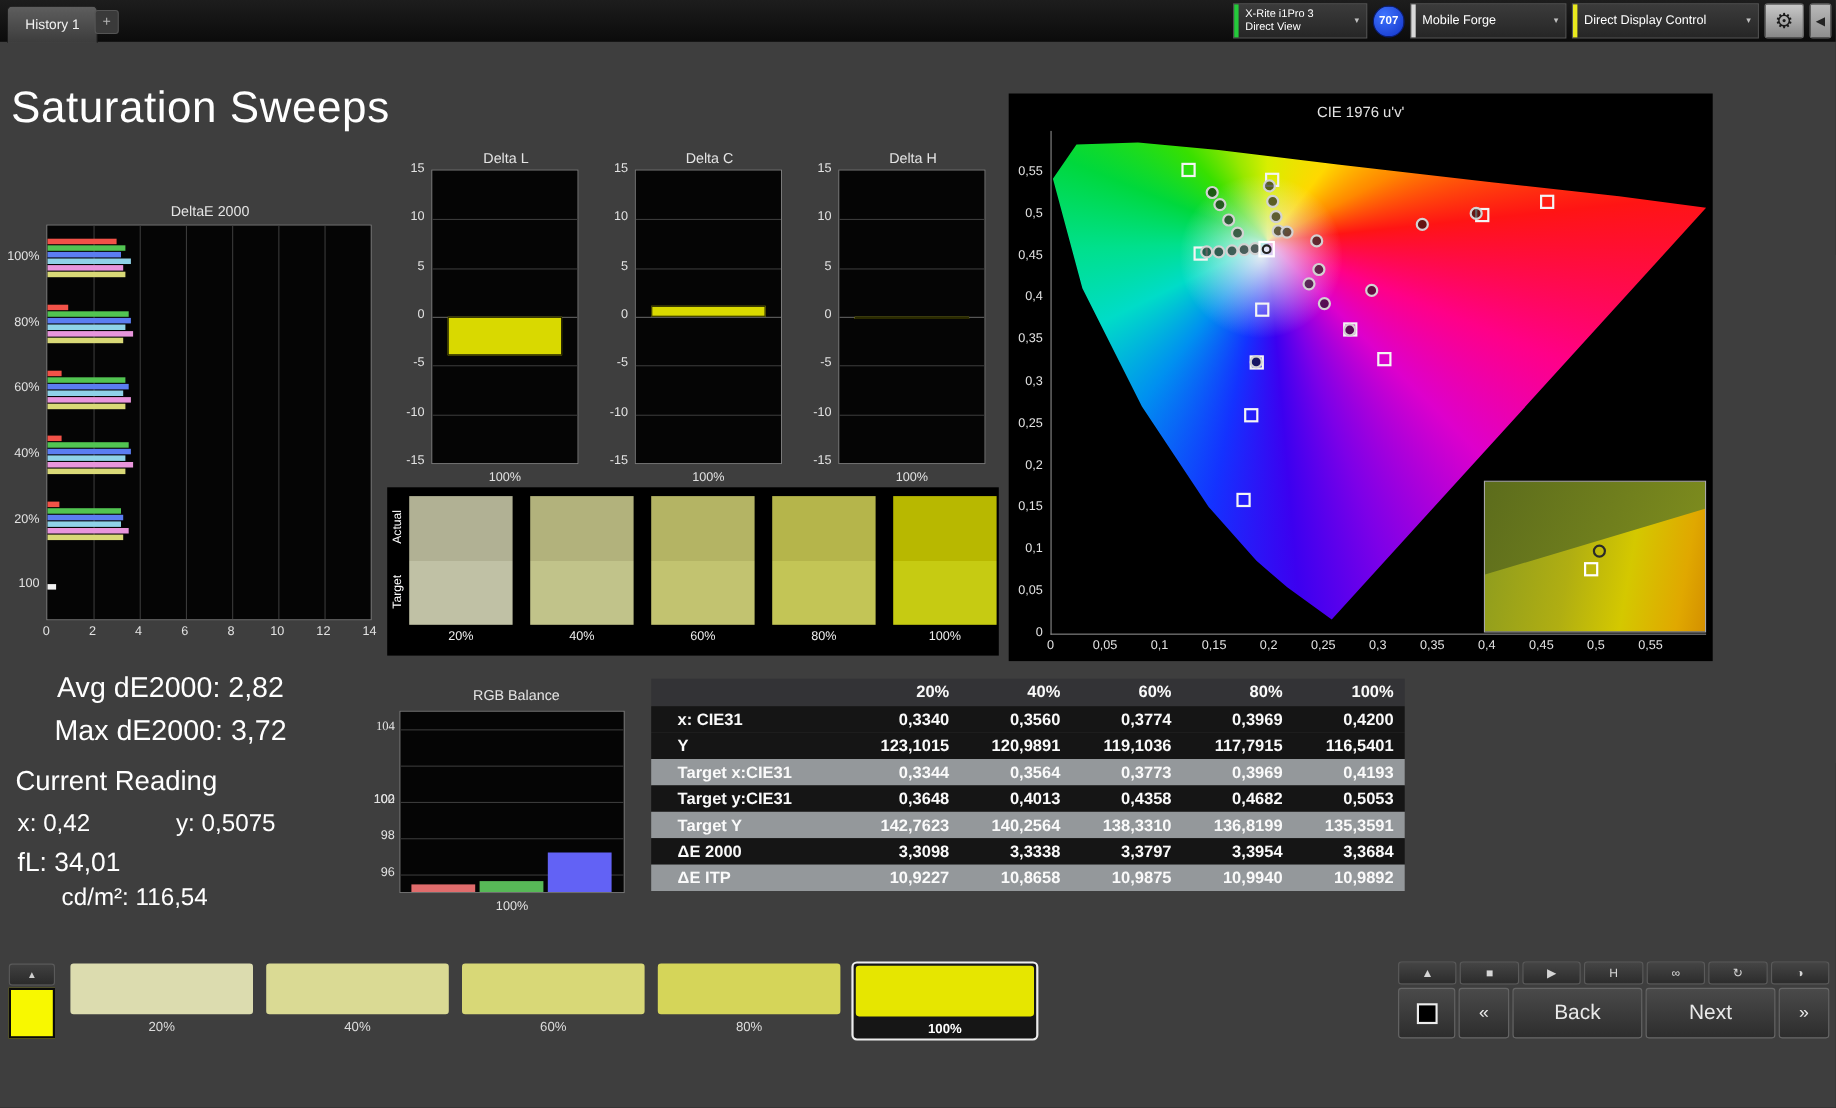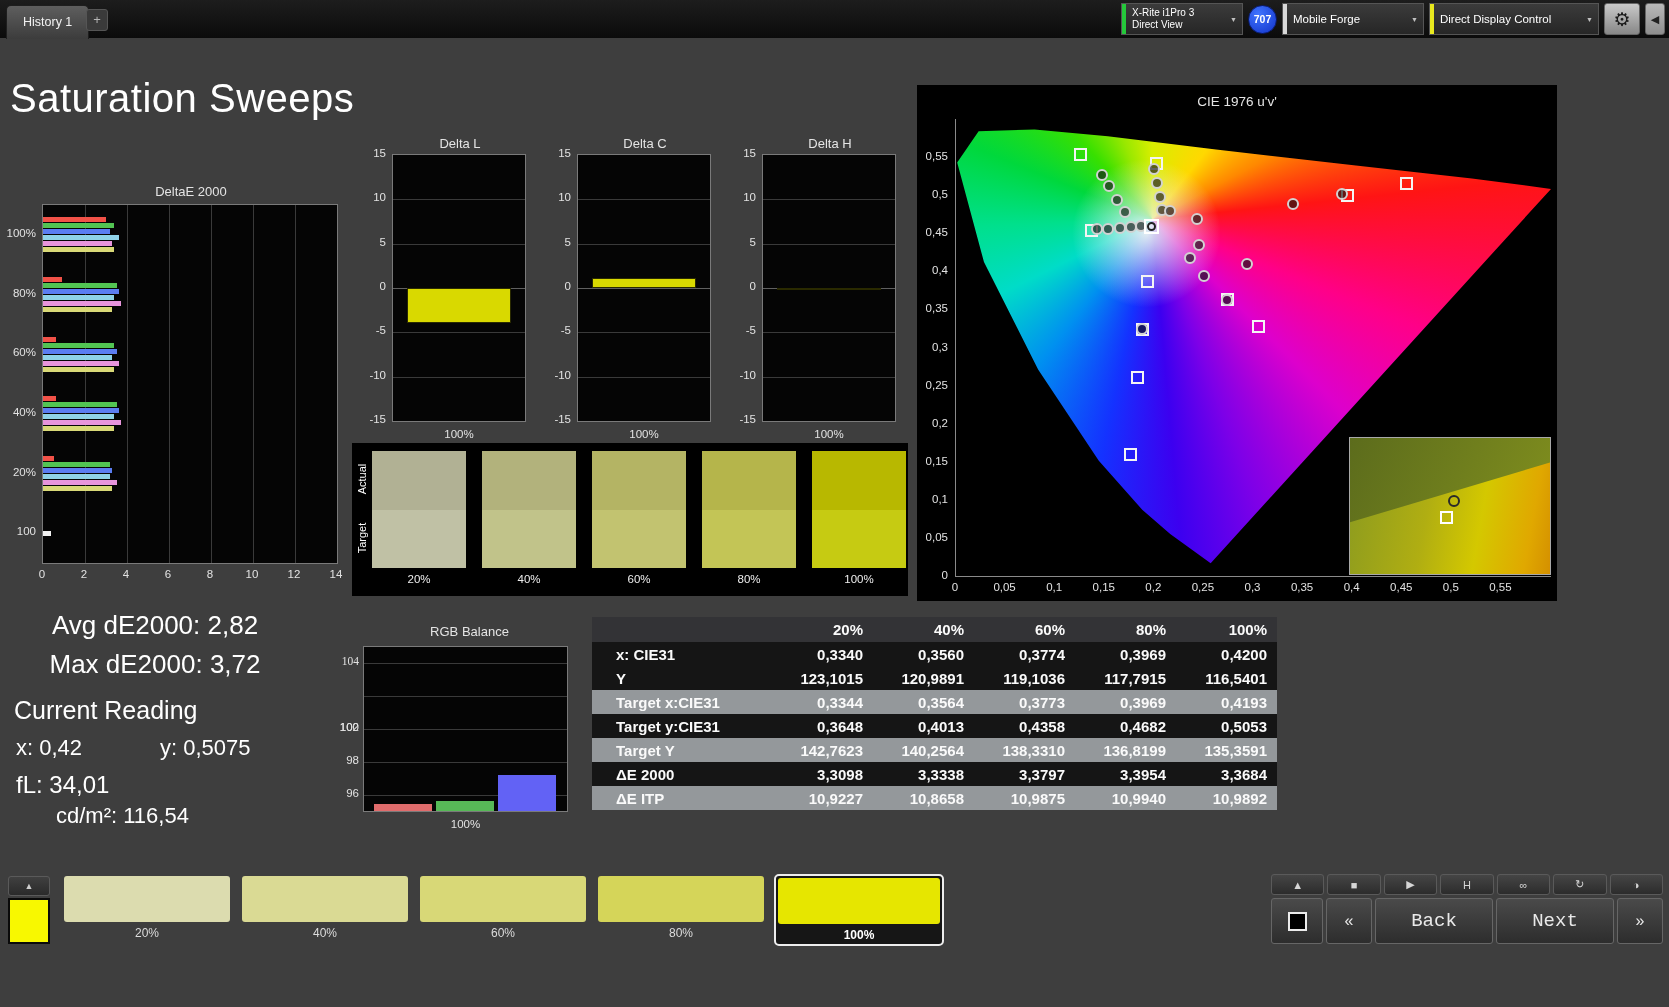--- a/index.html
+++ b/index.html
@@ -137,21 +137,21 @@
   #bottom-right{position:absolute;right:6px;top:874px;width:392px;}
   #transport-icon-row{display:flex;gap:3px;height:21px;}
   .iconbtn{flex:1;background:linear-gradient(#454545,#2c2c2c);border:1px solid #5a5a5a;border-radius:3px;color:#d6d6d6;
            font-size:11px;display:flex;align-items:center;justify-content:center;box-sizing:border-box;}
   #nav-row{display:flex;gap:3px;height:46px;margin-top:3px;}
   .navbtn{background:linear-gradient(#4a4a4a,#2d2d2d);border:1px solid #666;border-radius:3px;color:#e9e9e9;
           display:flex;align-items:center;justify-content:center;box-sizing:border-box;}
   .navbtn.sqbtn{width:52px;}
   .monitor-glyph{width:15px;height:15px;border:2px solid #ececec;background:#000;}
   .navbtn.chev{width:46px;font-size:16px;}
-  .navbtn.wide{flex:1;font-size:19px;font-family:Liberation Mono, monospace;}
+  .navbtn.wide{flex:1;font-size:19px;}
 </style>
 </head>
 <body>
 
 <div id="stage">
 
   <div id="topbar">
     <div class="tab">History 1</div>
     <div class="addtab">+</div>
     <div id="topbar-right">

